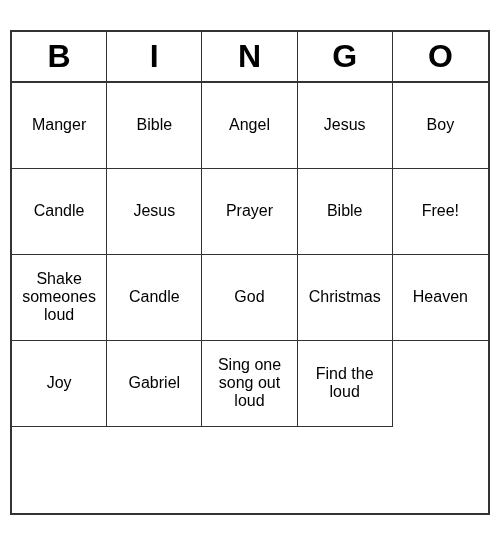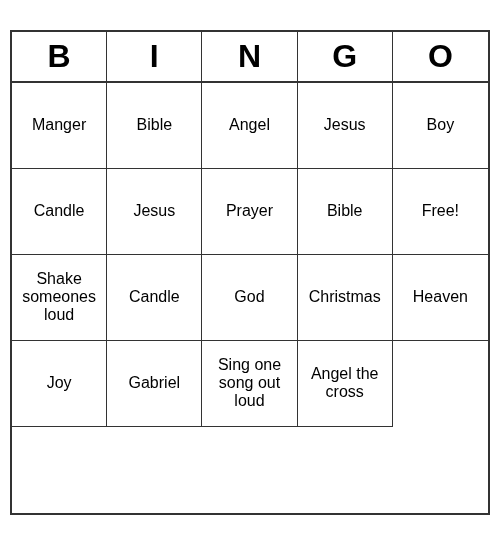--- a/index.html
+++ b/index.html
@@ -90,15 +90,15 @@
       <div class="bingo-cell lg">Bible</div>
       <div class="bingo-cell xl">Free!</div>
       <div class="bingo-cell sm">Shake someones loud</div>
       <div class="bingo-cell xl">Candle</div>
       <div class="bingo-cell xl">God</div>
       <div class="bingo-cell sm">Christmas</div>
       <div class="bingo-cell md">Heaven</div>
       <div class="bingo-cell xl">Joy</div>
       <div class="bingo-cell md">Gabriel</div>
       <div class="bingo-cell sm">Sing one song out loud</div>
-      <div class="bingo-cell sm">Angel the cross</div>
+      <div class="bingo-cell sm">Find the loud</div>
     </div>
 </div>
 
 </body></html>

